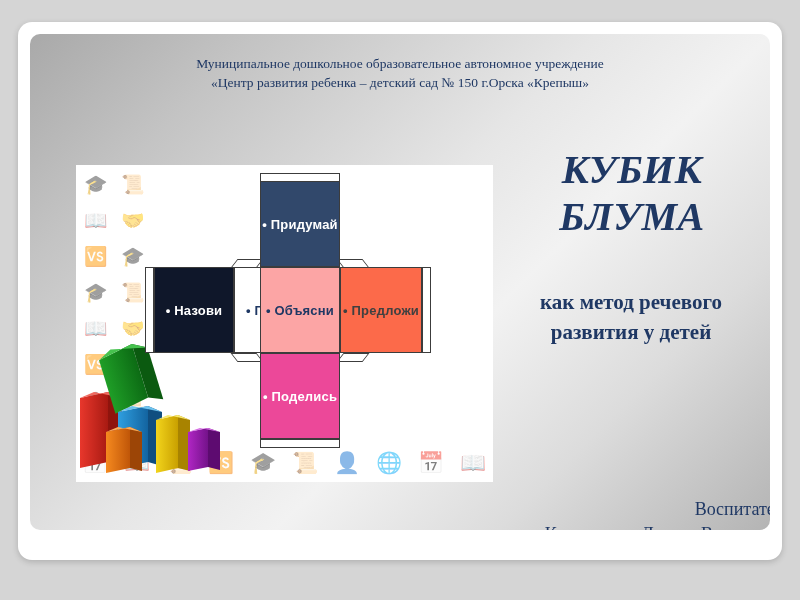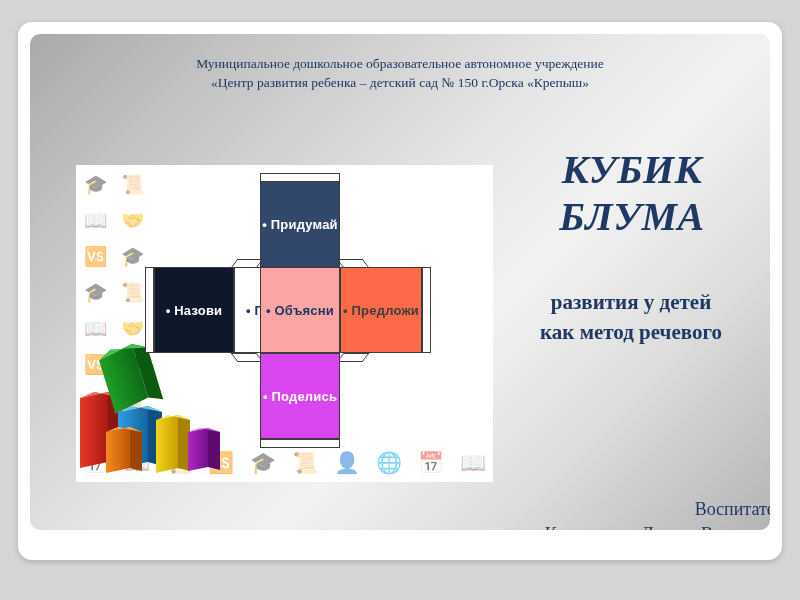--- a/index.html
+++ b/index.html
@@ -55,21 +55,21 @@
     font-family:"Liberation Sans", sans-serif;
     font-weight:bold;font-size:13px;letter-spacing:.2px;
     white-space:nowrap;
   }
   
   .f-top   {left:106px;top:6px;   width:80px;height:86px; background:#31486b;color:#ffffff;}
   .f-left  {left:0px;  top:92px;  width:80px;height:86px; background:#0f172a;color:#ffffff;text-align:center;}
   .f-front {left:80px; top:92px;  width:82px;height:86px; background:#ffffff;color:#1f3864;}
   .f-mid   {left:106px;top:92px;  width:80px;height:86px; background:#fca5a5;color:#1f3864;border-color:#3c3c3c;}
   .f-right {left:186px;top:92px;  width:82px;height:86px; background:#fc6a4a;color:#404040;}
-  .f-bottom{left:106px;top:178px; width:80px;height:86px; background:#d946ef;color:#ffffff;}
+  .f-bottom{left:106px;top:178px; width:80px;height:86px; background:#ec4899;color:#ffffff;}
 
   
   .tab{position:absolute;background:#ffffff;border:1.4px solid #3c3c3c;box-sizing:border-box;}
   .tab-tl{left:80px;  top:84px; width:26px;height:9px;transform:skewX(-38deg);}
   .tab-tr{left:186px; top:84px; width:26px;height:9px;transform:skewX(38deg);}
   .tab-bl{left:80px;  top:178px;width:26px;height:9px;transform:skewX(38deg);}
   .tab-br{left:186px; top:178px;width:26px;height:9px;transform:skewX(-38deg);}
   .tab-ll{left:-9px;  top:92px; width:9px;height:86px;}
   .tab-rr{left:268px; top:92px; width:9px;height:86px;}
   .tab-t1{left:106px; top:-2px; width:80px;height:9px;}
@@ -228,22 +228,22 @@
         <div class="face f-bottom">• Поделись</div>
       </div>
     </div>
 
     <div class="title">
       <div>КУБИК</div>
       <div>БЛУМА</div>
     </div>
 
     <div class="subtitle">
+      <div>как метод речевого</div>
       <div>развития у детей</div>
-      <div>как метод речевого</div>
     </div>
 
     <div class="author">
       <div>Воспитатель</div>
       <div>Коклюшина Лариса Викторовна</div>
     </div>
 
   </div>
 </div>
 

